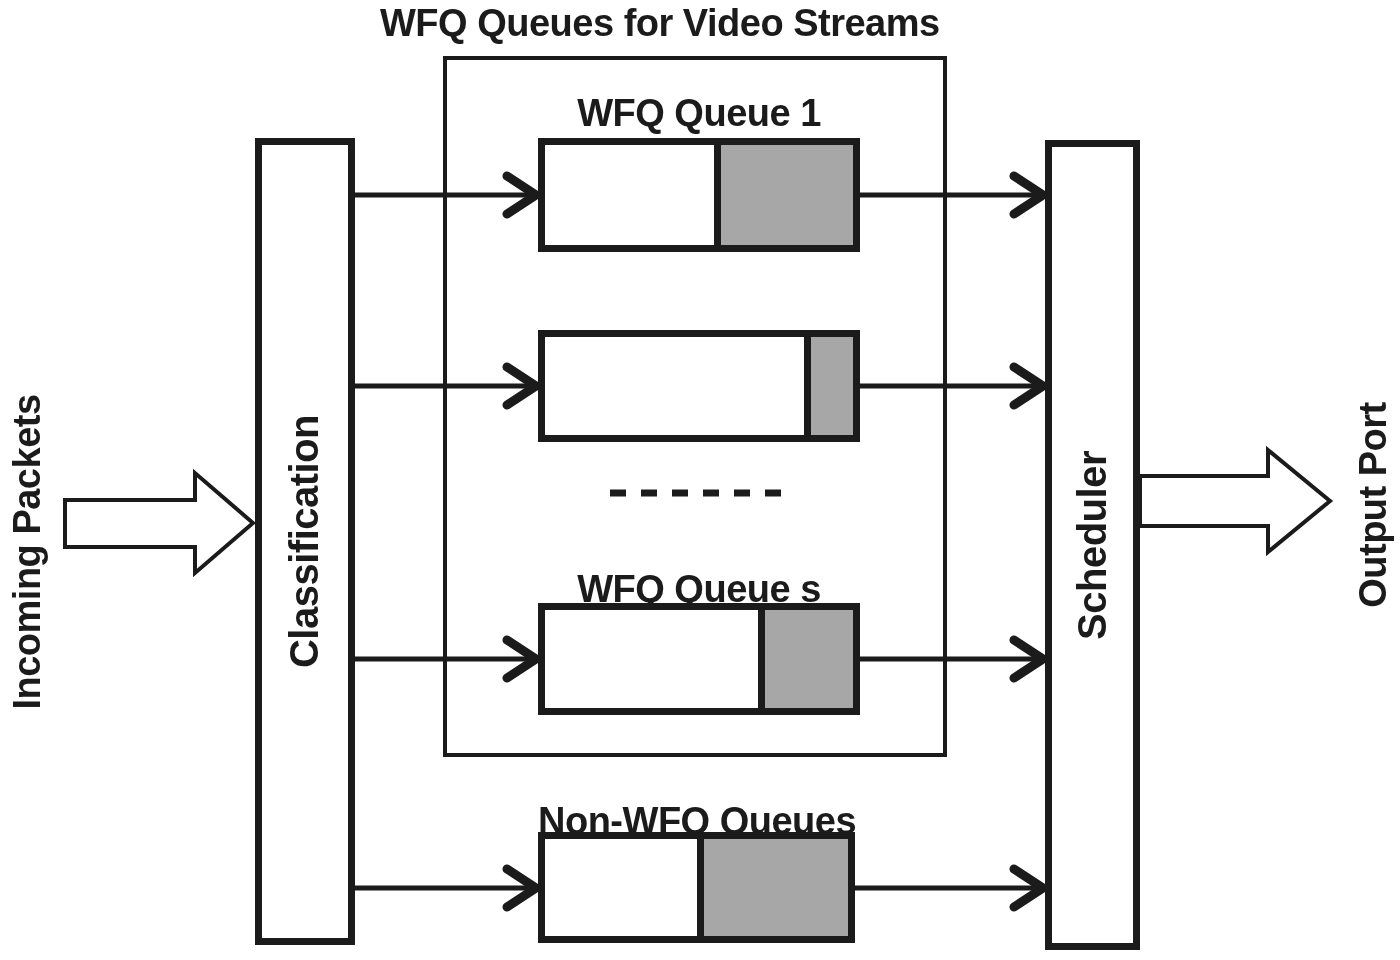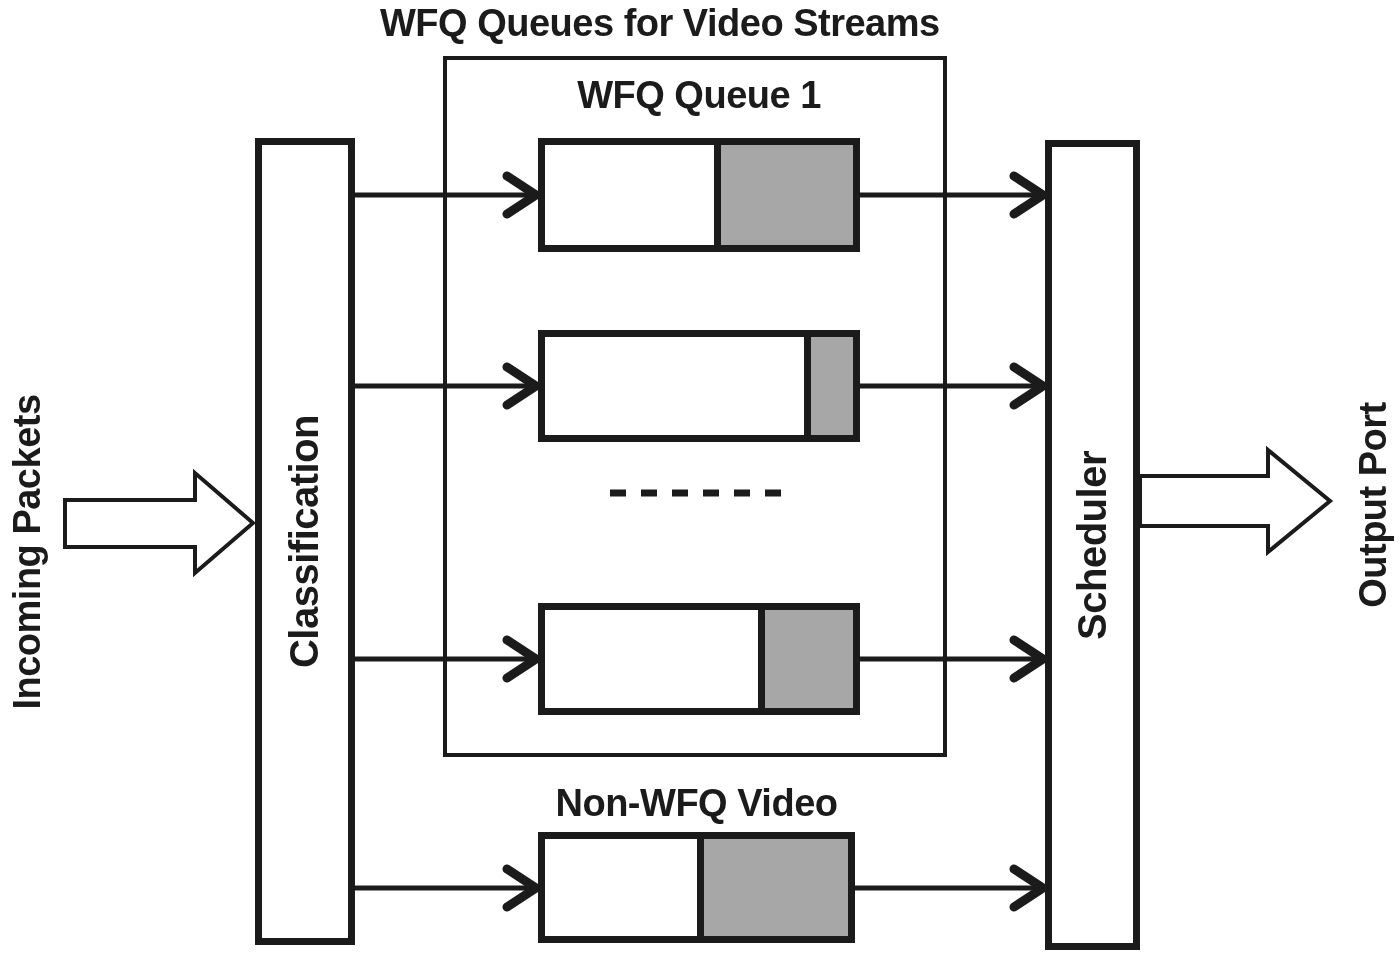--- a/index.html
+++ b/index.html
@@ -42,20 +42,21 @@
     border-left:7px solid var(--stroke);
     box-sizing:border-box;
   }
   .hlabel{
     position:absolute;
     text-align:center;
     font-size:38px;
     letter-spacing:-0.5px;
     line-height:46px;
     white-space:nowrap;
+    margin-top:18px;
   }
   .vcenter{
     display:flex;align-items:center;justify-content:center;
   }
   .vtext{
     transform:rotate(-90deg);
     white-space:nowrap;
     font-size:40px;
     letter-spacing:-0.5px;
   }
@@ -98,25 +99,26 @@
 
   <div class="hlabel" style="left:538px;top:72px;width:322px;">WFQ Queue 1</div>
   <div class="queue-box" style="left:538px;top:138px;width:322px;height:114px;">
     <div class="qfill" style="width: 45%;"></div>
   </div>
 
   <div class="queue-box" style="left:538px;top:330px;width:322px;height:112px;">
     <div class="qfill" style="width: 16%;"></div>
   </div>
 
+  <div class="hlabel" style="left:538px;top:548px;width:322px;">WFQ Queue s</div>
   <div class="queue-box" style="left:538px;top:603px;width:322px;height:112px;">
     <div class="qfill" style="width: 31%;"></div>
   </div>
 
-  <div class="hlabel" style="left:538px;top:780px;width:317px;">Non-WFQ Video</div>
+  <div class="hlabel" style="left:538px;top:780px;width:317px;">Non-WFQ Queues</div>
   <div class="queue-box" style="left:538px;top:832px;width:317px;height:111px;">
     <div class="qfill" style="width: 50%;"></div>
   </div>
 
   <div class="box vcenter" style="left:1045px;top:140px;width:95px;height:810px;">
     <span class="vtext">Scheduler</span>
   </div>
 
   <div class="vfloat" style="left:1373px;top:505px;font-size:38px;">Output Port</div>
 

